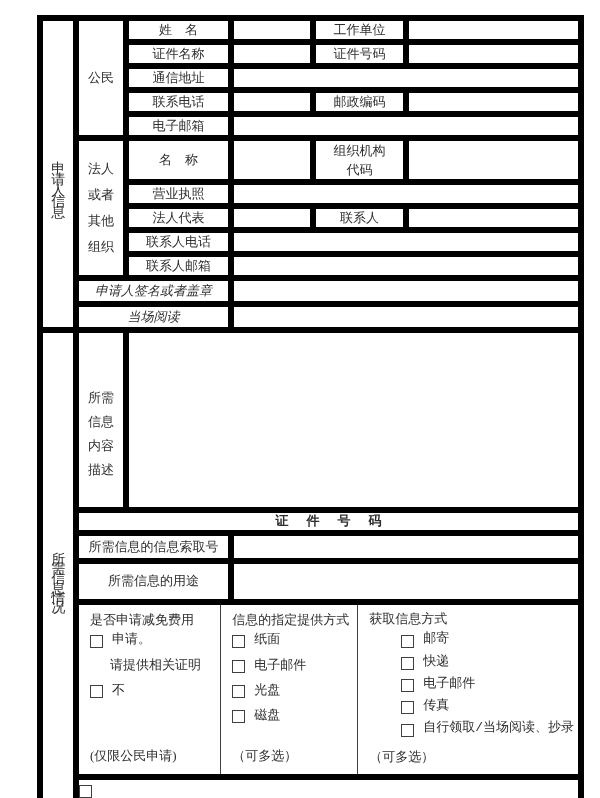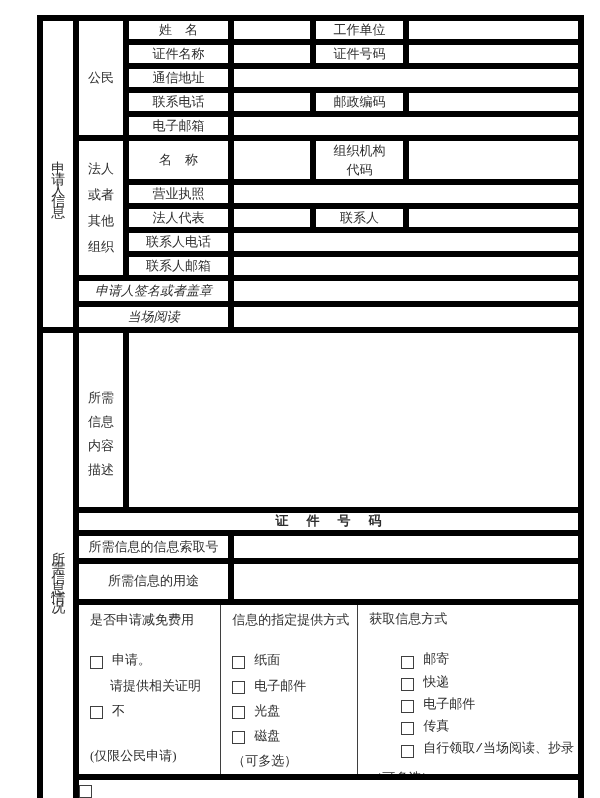--- a/index.html
+++ b/index.html
@@ -54,21 +54,21 @@
   td.checks-cell{padding:0;vertical-align:top;}
   .checks{display:flex;width:100%;height:169px;}
   .check-col{
     display:flex;flex-direction:column;align-items:flex-start;
     box-sizing:border-box;padding:7px 4px 10px 11px;
     text-align:left;font-size:13px;
   }
   .col-a{width:155px;border-right:1px solid #3f3f3f;}
   .col-b{width:149px;border-right:1px solid #3f3f3f;}
   .col-c{flex:1;font-family:Liberation Mono, monospace;}
-  .col-title{margin-bottom:24px;white-space:nowrap;}
+  .col-title{margin-bottom:3px;white-space:nowrap;}
   .opt{display:flex;align-items:flex-end;margin-bottom:9px;white-space:nowrap;}
   .col-c .opt{margin-bottom:6px;margin-left:32px;}
   .cb{
     display:inline-block;width:11px;height:11px;
     border:1px solid #3f3f3f;margin-right:9px;flex:0 0 auto;
     background:#ffffff;
   }
   .opt-note{margin:0 0 9px 20px;white-space:nowrap;}
   .spacer{flex:1;}
   .footnote{white-space:nowrap;}

